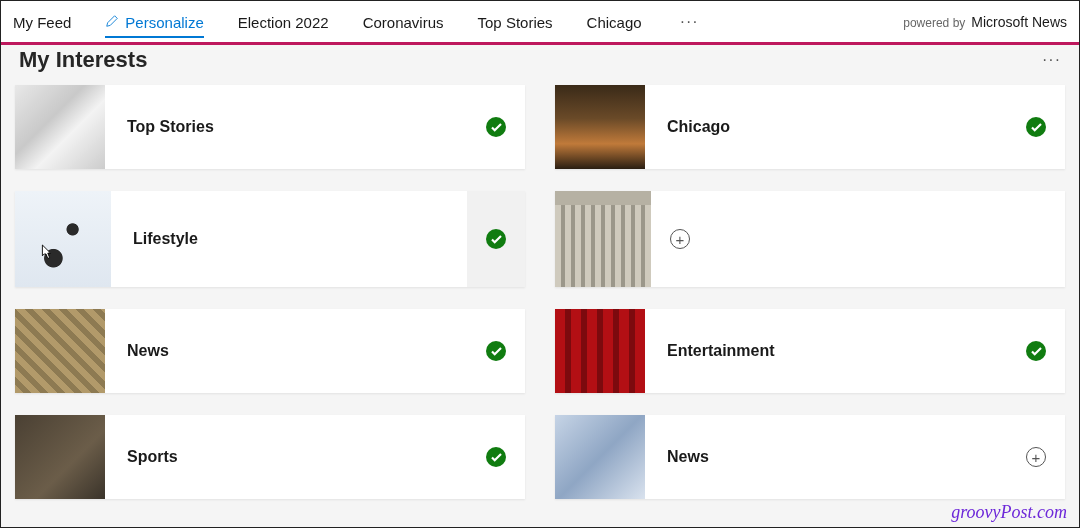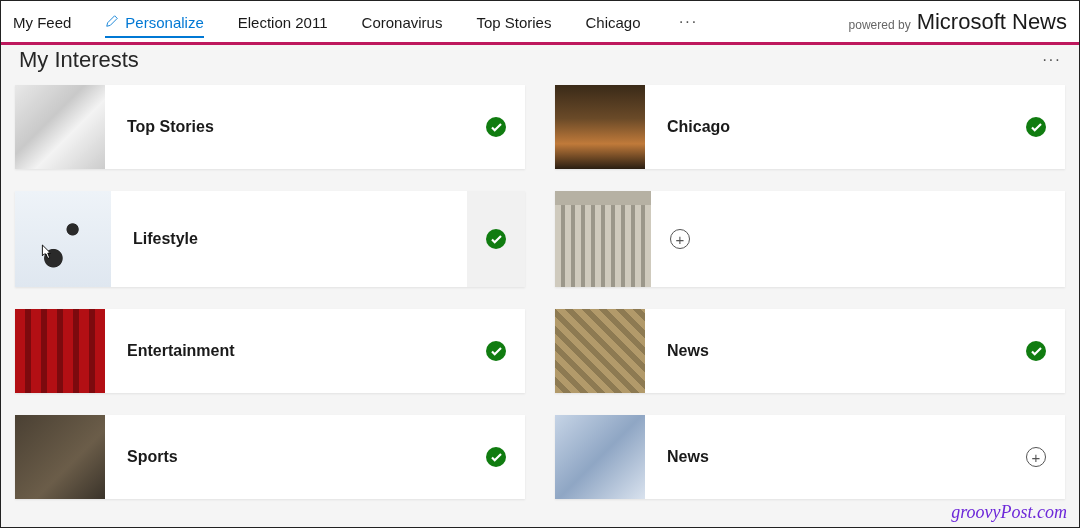--- a/index.html
+++ b/index.html
@@ -45,34 +45,34 @@
   }
   .nav-spacer { flex: 1; }
   .powered {
     font-size: 12px;
     color: #666;
     display: flex;
     align-items: baseline;
     gap: 6px;
   }
   .powered .brand {
-    font-size: 22px;
+    font-size: 14px;
     color: #1a1a1a;
     font-weight: 400;
   }
   .pencil-icon svg { width: 14px; height: 14px; stroke: #0078d4; fill: none; }
 
   .title-row {
     display: flex;
     align-items: center;
     padding: 2px 18px 8px 18px;
   }
   .page-title {
     font-size: 22px;
-    font-weight: 400;
+    font-weight: 700;
     color: #262626;
   }
   .title-spacer { flex: 1; }
   .title-more {
     font-size: 16px;
     color: #555;
     cursor: pointer;
     letter-spacing: 1px;
   }
 
@@ -157,21 +157,21 @@
 <div class="navbar">
   <div class="nav-item">My Feed</div>
   <div class="nav-item active">
     <span class="pencil-icon">
       <svg viewBox="0 0 16 16">
           <path d="M2 14l1-4 8-8 3 3-8 8-4 1z" stroke-linejoin="round"></path>
         </svg>
     </span>
     <span>Personalize</span>
   </div>
-  <div class="nav-item">Election 2011</div>
+  <div class="nav-item">Election 2022</div>
   <div class="nav-item">Coronavirus</div>
   <div class="nav-item">Top Stories</div>
   <div class="nav-item">Chicago</div>
   <div class="nav-more">···</div>
   <div class="nav-spacer"></div>
   <div class="powered">
     <span>powered by</span>
     <span class="brand">Microsoft News</span>
   </div>
 </div>
@@ -222,41 +222,41 @@
     </div>
   </div>
   <div class="card tall">
     <div class="thumb th-pol"></div>
     <div class="status">
       <div class="plus">+</div>
     </div>
   </div>
 
   <div class="card">
+    <div class="thumb th-news2"></div>
+    <div class="card-label">News</div>
+    <div class="status">
+      <div class="check">
+          <svg viewBox="0 0 12 10">
+            <path d="M1 5l3 3 7-7"></path>
+          </svg>
+        </div>
+    </div>
+  </div>
+  <div class="card">
     <div class="thumb th-ent"></div>
     <div class="card-label">Entertainment</div>
     <div class="status">
       <div class="check">
           <svg viewBox="0 0 12 10">
             <path d="M1 5l3 3 7-7"></path>
           </svg>
         </div>
     </div>
   </div>
-  <div class="card">
-    <div class="thumb th-news2"></div>
-    <div class="card-label">News</div>
-    <div class="status">
-      <div class="check">
-          <svg viewBox="0 0 12 10">
-            <path d="M1 5l3 3 7-7"></path>
-          </svg>
-        </div>
-    </div>
-  </div>
 
   <div class="card">
     <div class="thumb th-sport"></div>
     <div class="card-label">Sports</div>
     <div class="status">
       <div class="check">
           <svg viewBox="0 0 12 10">
             <path d="M1 5l3 3 7-7"></path>
           </svg>
         </div>

